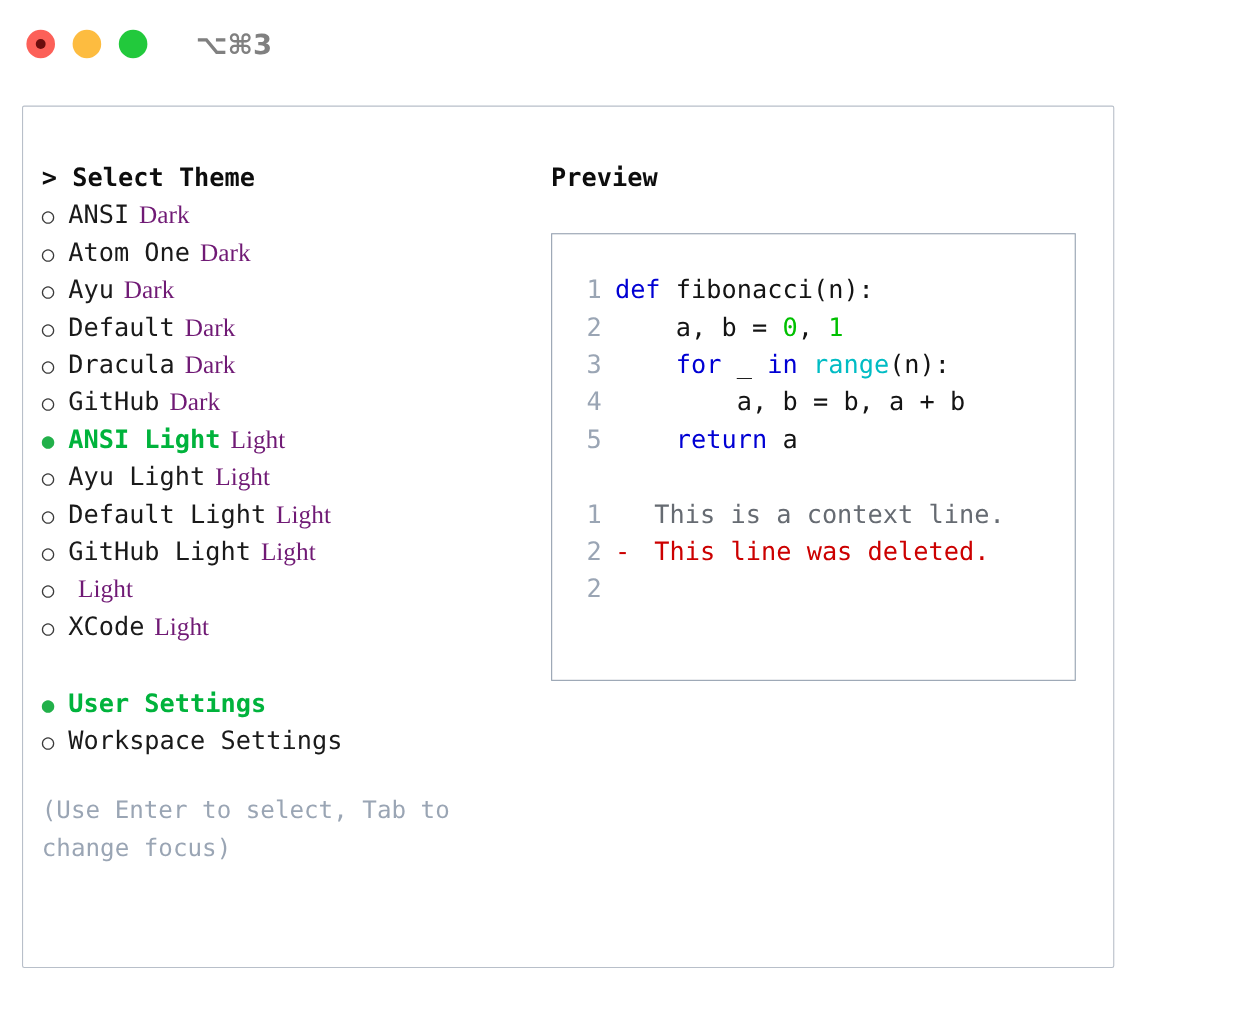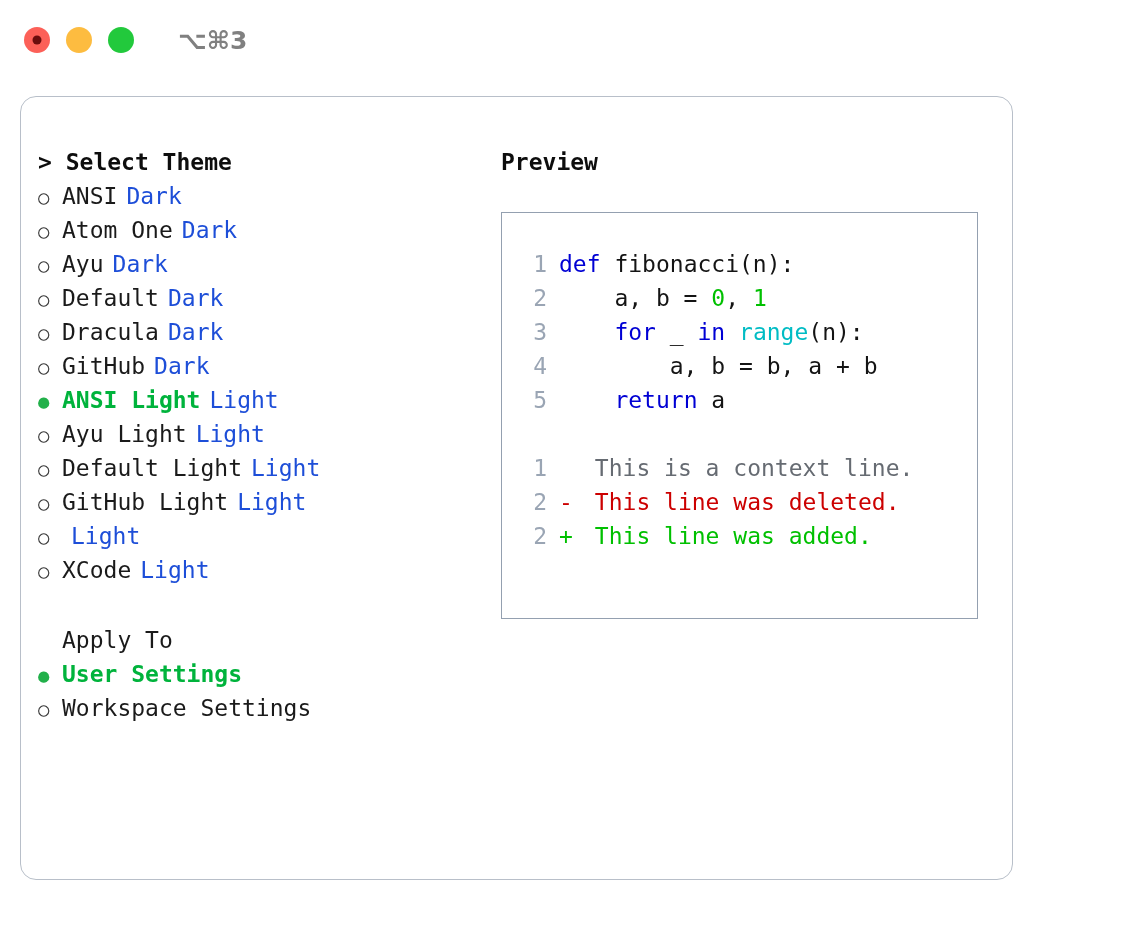--- a/index.html
+++ b/index.html
@@ -60,21 +60,21 @@
   }
 
   
   .panel {
     position: absolute;
     left: 20px;
     top: 96px;
     width: 993px;
     height: 784px;
     border: 1.6px solid #b8bfc9;
-    border-radius: 16px;
+    border-radius: 2px;
     box-sizing: border-box;
     background: #ffffff;
   }
 
   .panel-inner {
     position: absolute;
     left: 0; top: 0;
     width: 100%; height: 100%;
   }
 
@@ -108,22 +108,23 @@
     flex: 0 0 24px;
     font-size: 19px;
     line-height: 34px;
   }
   .bullet-on  { color: #22b04a; }
   .bullet-off { color: #3a3a3a; }
 
   .opt-label { color: #1a1a1a; }
   .opt-label.sel { color: #00b33c; font-weight: bold; }
   .opt-tag {
-    color: #1d4ed8;
+    color: #701a75;
     margin-left: 9px;
+    font-family: Liberation Serif, serif;
   }
 
   .group-head {
     font-size: 23px;
     color: #1a1a1a;
     line-height: 34px;
     padding-left: 24px;
     white-space: pre;
   }
 
@@ -218,44 +219,44 @@
           <div class="opt-row"><span class="bullet bullet-on">●</span><span class="opt-label sel">ANSI Light</span><span class="opt-tag">Light</span></div>
           <div class="opt-row"><span class="bullet bullet-off">○</span><span class="opt-label">Ayu Light</span><span class="opt-tag">Light</span></div>
           <div class="opt-row"><span class="bullet bullet-off">○</span><span class="opt-label">Default Light</span><span class="opt-tag">Light</span></div>
           <div class="opt-row"><span class="bullet bullet-off">○</span><span class="opt-label">GitHub Light</span><span class="opt-tag">Light</span></div>
           <div class="opt-row"><span class="bullet bullet-off">○</span><span class="opt-tag">Light</span></div>
           <div class="opt-row"><span class="bullet bullet-off">○</span><span class="opt-label">XCode</span><span class="opt-tag">Light</span></div>
         </div>
 
       <div class="spacer-block"></div>
 
-      <div class="group-head">Apply To</div>
 
       <div id="apply-to-list">
           <div class="opt-row"><span class="bullet bullet-on">●</span><span class="opt-label sel">User Settings</span></div>
           <div class="opt-row"><span class="bullet bullet-off">○</span><span class="opt-label">Workspace Settings</span></div>
         </div>
 
+      <div class="hint">(Use Enter to select, Tab to change focus)</div>
     </div>
 
     <div class="right-col">
 
       <div class="preview-title">Preview</div>
 
       <div class="preview-box">
         <div id="code-preview">
             <div class="code-line"><span class="ln">1</span><span><span class="tok-kw">def</span><span class="tok-def"> fibonacci(n):</span></span></div>
             <div class="code-line"><span class="ln">2</span><span><span class="tok-def">    a, b = </span><span class="tok-num">0</span><span class="tok-def">, </span><span class="tok-num">1</span></span></div>
             <div class="code-line"><span class="ln">3</span><span><span class="tok-def">    </span><span class="tok-kw">for</span><span class="tok-def"> _ </span><span class="tok-kw">in</span><span class="tok-def"> </span><span class="tok-fn">range</span><span class="tok-def">(n):</span></span></div>
             <div class="code-line"><span class="ln">4</span><span><span class="tok-def">        a, b = b, a + b</span></span></div>
             <div class="code-line"><span class="ln">5</span><span><span class="tok-def">    </span><span class="tok-kw">return</span><span class="tok-def"> a</span></span></div>
           </div>
         <div class="diff-gap"></div>
         <div id="diff-preview">
             <div class="code-line"><span class="ln">1</span><span class="diff-ctx"><span class="diff-sign"> </span><span> This is a context line.</span></span></div>
             <div class="code-line"><span class="ln">2</span><span class="diff-del"><span class="diff-sign">-</span><span> This line was deleted.</span></span></div>
-            <div class="code-line"><span class="ln">2</span><span class="diff-add"><span class="diff-sign">+</span><span> This line was added.</span></span></div>
+            <div class="code-line"><span class="ln">2</span></div>
           </div>
       </div>
     </div>
 
   </div>
 </div>
 
 </body></html>

